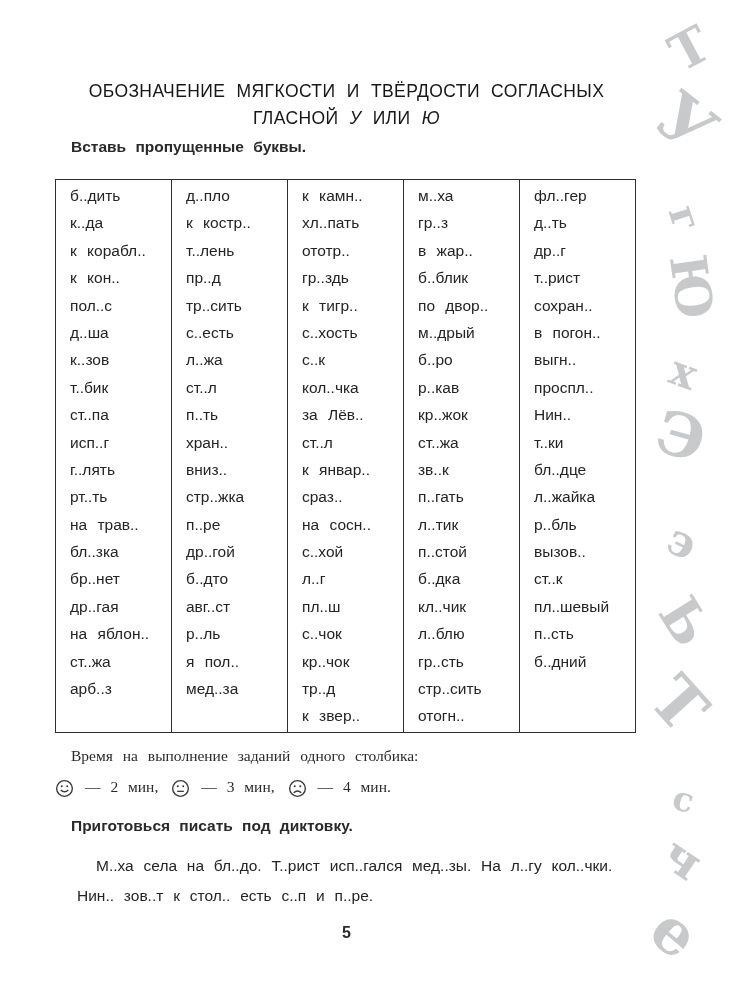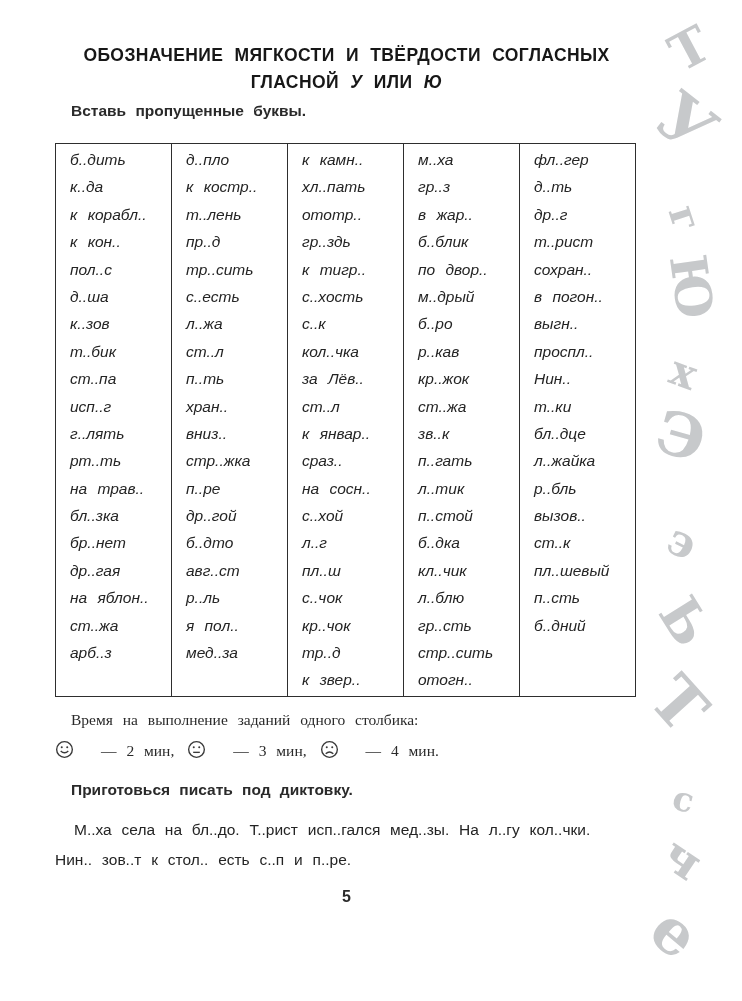--- a/index.html
+++ b/index.html
@@ -5,59 +5,59 @@
   html,body{margin:0;padding:0;}
   body{
     width:742px;height:1001px;background:#ffffff;position:relative;
     font-family:"Liberation Sans", sans-serif;color:#262626;overflow:hidden;
   }
   .page{position:relative;width:742px;height:1001px;}
   .content{position:absolute;left:55px;top:0;width:583px;}
 
   
   .title{
-    margin-top:42px;text-align:center;font-weight:bold;color:#171717;
+    margin-top:78px;text-align:center;font-weight:normal;color:#171717;
     font-size:17.5px;line-height:27px;letter-spacing:.4px;word-spacing:6px;
   }
   .title i{font-style:italic;}
 
   
   .instruction{
     font-weight:bold;font-size:15.5px;color:#2a2a2a;
     word-spacing:5px;padding-left:16px;
   }
   .instruction.first{margin-top:6px;}
   .instruction.second{margin-top:19px;}
 
   
   .word-table{
     margin-top:23px;display:flex;width:581px;
     border:1.4px solid #2e2e2e;box-sizing:border-box;
   }
   .word-col{
-    flex:1 1 0;border-right:1.2px solid #2e2e2e;padding:2px 0 2px 0;font-style:italic;
+    flex:1 1 0;border-right:1.2px solid #2e2e2e;padding:2px 0 2px 0;
   }
   .word-col:last-child{border-right:none;}
   .word-cell{
     height:27.4px;line-height:27.4px;padding-left:14px;
     font-size:15.5px;color:#242424;word-spacing:6px;white-space:nowrap;
   }
 
   
   .timing{margin-top:13px;font-size:15.5px;color:#2a2a2a;word-spacing:6px;font-family:Liberation Serif, serif;}
   .timing-intro{padding-left:16px;line-height:20px;}
   .timing-row{margin-top:10px;display:flex;align-items:center;line-height:22px;}
-  .timing-item{display:flex;align-items:flex-start;margin-right:13px;gap:16px;}
+  .timing-item{display:flex;align-items:flex-end;margin-right:13px;}
   .timing-item svg{margin-right:11px;display:block;}
   .face{stroke:#3a3a3a;fill:none;stroke-width:1.15;}
   .face-dot{fill:#3a3a3a;stroke:none;}
 
   
   .dictation{margin-top:16px;font-size:15.5px;color:#242424;line-height:30px;word-spacing:5.5px;}
-  .dict-line{white-space:nowrap;}
+  .dict-line{white-space:nowrap;margin-left:22px;}
   .dict-line.indent{text-indent:19px;}
 
   
   .page-number{
     margin-top:13px;text-align:center;font-size:16px;font-weight:bold;color:#2a2a2a;
   }
 
   
   .deco-rail{position:absolute;right:0;top:0;width:95px;height:1001px;pointer-events:none;}
   .deco{

